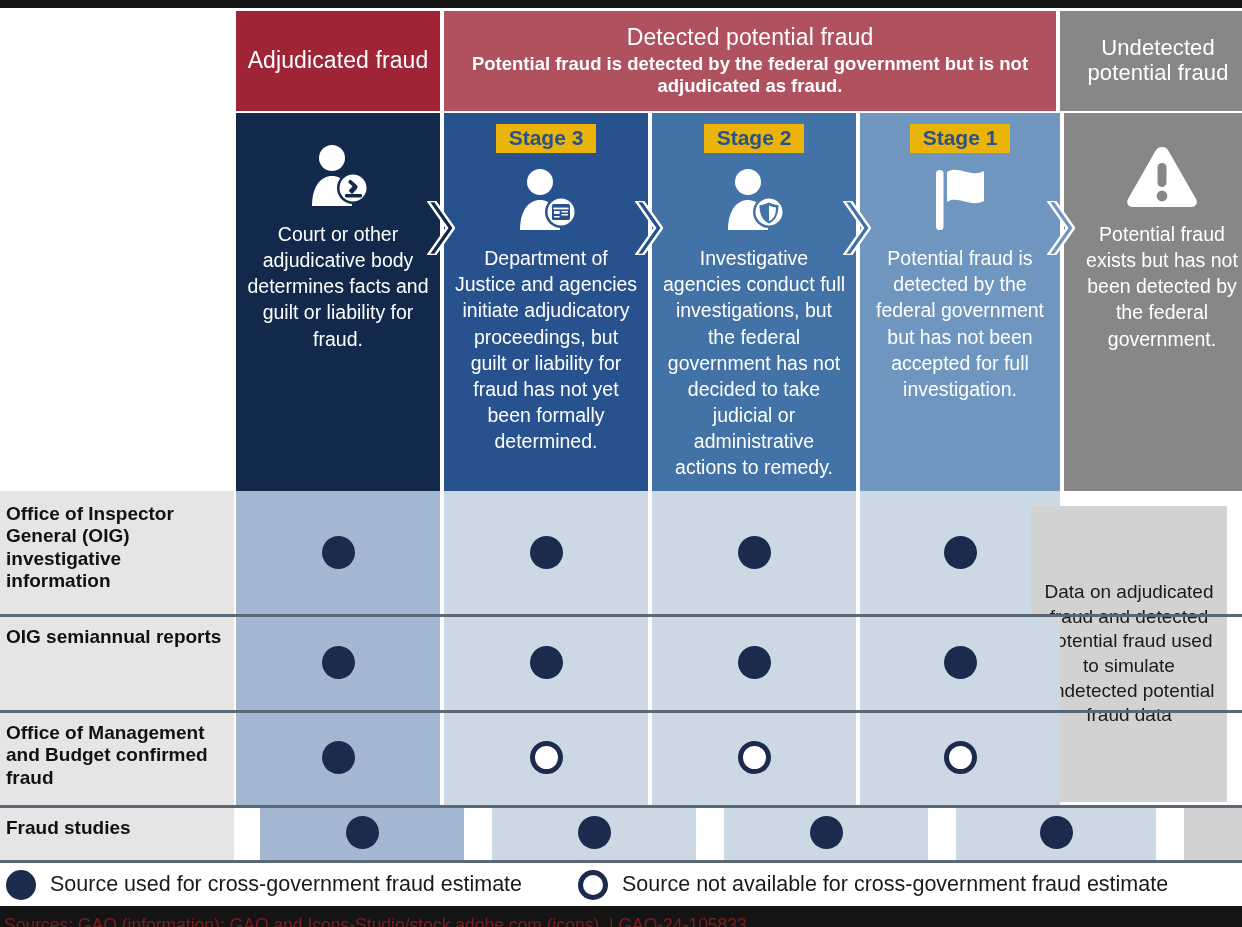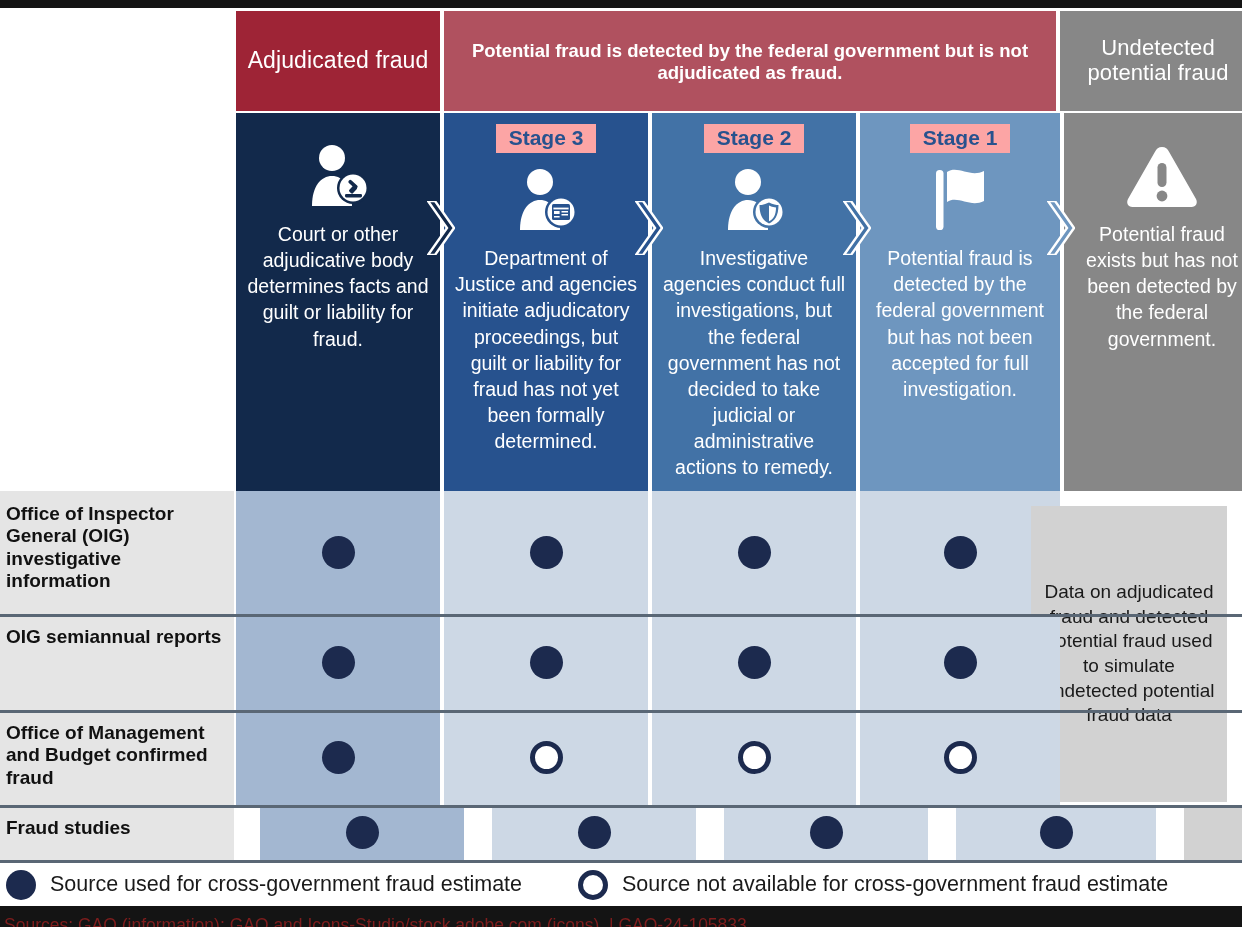--- a/index.html
+++ b/index.html
@@ -56,21 +56,21 @@
     text-align: center;
     overflow: visible;
   }
   .s-navy  { background: #12294b; }
   .s-blue3 { background: #27528e; }
   .s-blue2 { background: #4272a6; }
   .s-blue1 { background: #6e96bf; }
   .s-gray  { background: #878787; }
 
   .stage-tag {
-    background: #fca5a5;
+    background: #eab308;
     color: #27528e;
     font-size: 21px; font-weight: bold;
     padding: 2px 13px 3px 13px;
     margin-bottom: 9px;
     line-height: 1.15;
     display: inline-block;
   }
   .stage-tag.blank { visibility: hidden; }
   .icon-slot { height: 74px; display: flex; align-items: center; justify-content: center; margin-bottom: 9px; }
   .stage-desc { font-size: 19.5px; line-height: 1.34; }
@@ -150,20 +150,21 @@
 <div id="figure">
 
   <div class="row" id="band-top">
     <div class="lbl-col"></div>
 
     <div class="c1 grp grp-adj">
       <div class="grp-title">Adjudicated fraud</div>
     </div>
 
     <div class="grp-det-wrap grp grp-det">
+      <div class="grp-title">Detected potential fraud</div>
       <div class="grp-sub">Potential fraud is detected by the federal government but is not adjudicated as fraud.</div>
     </div>
 
     <div class="c5 grp grp-und">
       <div class="grp-title small">Undetected potential fraud</div>
     </div>
   </div>
 
   <div class="row" id="band-stage">
     <div class="lbl-col"></div>

